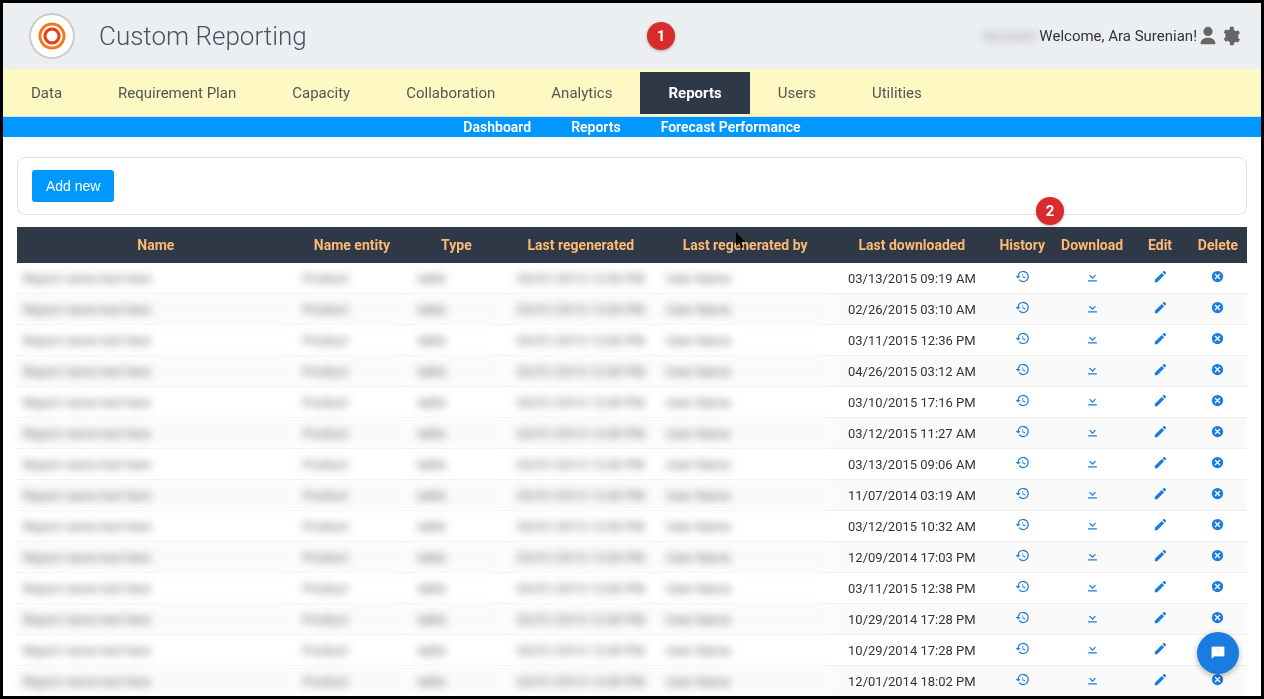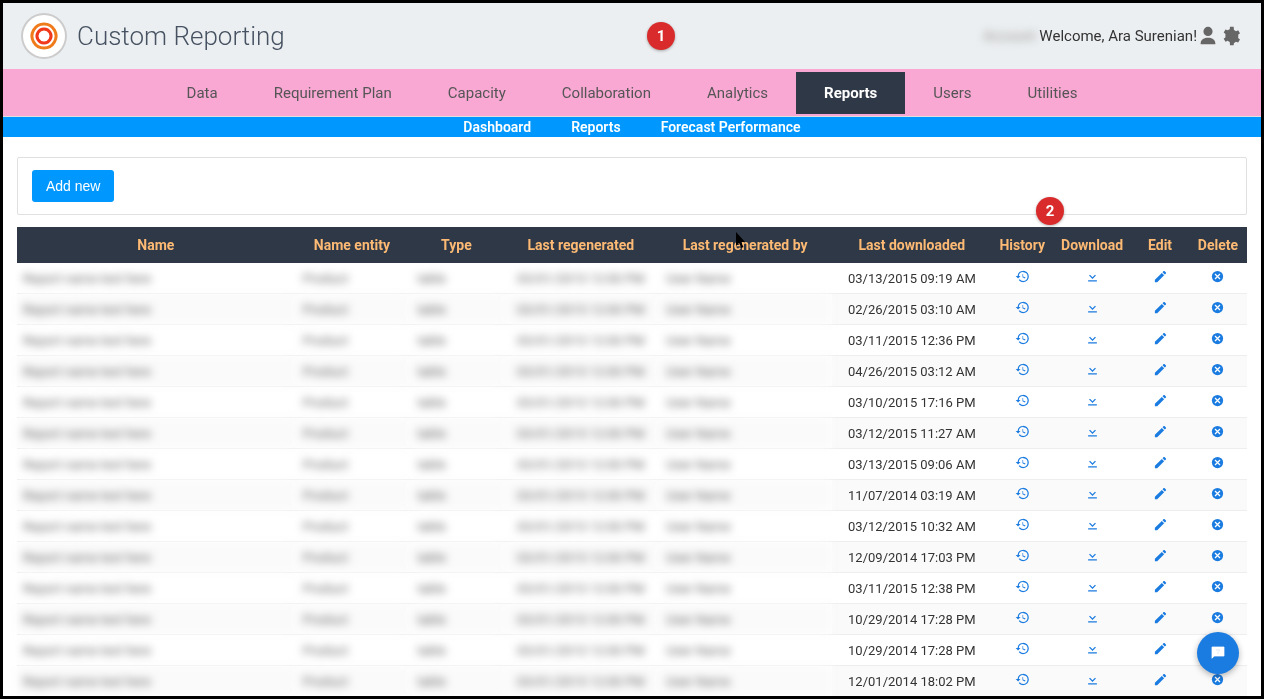--- a/index.html
+++ b/index.html
@@ -1,35 +1,35 @@
 <!DOCTYPE html>
 <html><head>
 <meta charset="utf-8">
 <style>
   * { box-sizing: border-box; margin: 0; padding: 0; }
   body { font-family: -apple-system, "Segoe UI", Roboto, Arial, sans-serif; background:#fff; color:#333; border:3px solid #000; width:1264px; height:699px; overflow:hidden; position:relative; }
   
   .header-bar { background:#eceff1; height:66px; display:flex; align-items:center; padding:0 20px; position:relative; }
-  .logo-wrap { display:flex; align-items:center; gap:12px; }
+  .logo-wrap { display:flex; align-items:center; gap:26px;margin-left:8px; }
   .logo-circle { width:42px; height:42px; border-radius:50%; display:flex; align-items:center; justify-content:center; background:#fff; box-shadow:0 0 0 2px #ccc; }
   .app-title { font-size:26px; font-weight:300; color:#465262; }
   .header-right { margin-left:auto; display:flex; align-items:center; gap:0; }
   .welcome-text { font-size:15px; color:#333; }
   .blurred-label { filter:blur(4px); color:#999; font-size:14px; margin-right:4px; }
   .hdr-icon { width:22px; height:22px; fill:#666; cursor:pointer; }
 
-  .main-nav { background:#f9a8d4; height:48px; display:flex; align-items:center; justify-content:center; border-bottom:1px solid #e0e0e0; }
+  .main-nav { background:#fef9c3; height:48px; display:flex; align-items:center; justify-content:flex-start; border-bottom:1px solid #e0e0e0; }
   .main-nav-item { padding:12px 28px; font-size:15px; color:#555; cursor:pointer; }
   .main-nav-item.active { background:#2f3846; color:#fff; font-weight:700; }
 
   .sub-nav { background:#0098ff; height:20px; display:flex; align-items:center; justify-content:center; gap:0; }
   .sub-nav-item { padding:8px 20px; font-size:14px; color:#fff; font-weight:600; cursor:pointer; }
   .sub-nav-item.active { background:#006fd6; }
 
-  .toolbar-area { margin:20px 14px 0 14px; border:1px solid #e0e0e0; padding:12px 14px; border-radius:2px; }
+  .toolbar-area { margin:20px 14px 0 14px; border:1px solid #e0e0e0; padding:12px 14px; border-radius:8px; }
   .add-btn { background:#0098ff; color:#fff; border:none; padding:8px 14px; border-radius:3px; font-size:14px; cursor:pointer; }
 
   .table-wrap { margin:12px 14px 0 14px; }
   table { width:100%; border-collapse:collapse; }
   thead th { background:#2f3846; color:#fdba74; font-weight:700; font-size:14px; padding:10px 8px; text-align:center; }
   thead th:first-child { text-align:center; }
   tbody td { padding:6px 8px; font-size:13px; border-bottom:1px solid #eee; text-align:center; }
   tbody tr:nth-child(even) td { background:#fafafa; }
   tbody td:first-child { text-align:left; padding-left:6px; }
   .blurcell { filter:blur(4px); color:#666; text-align:left; }

